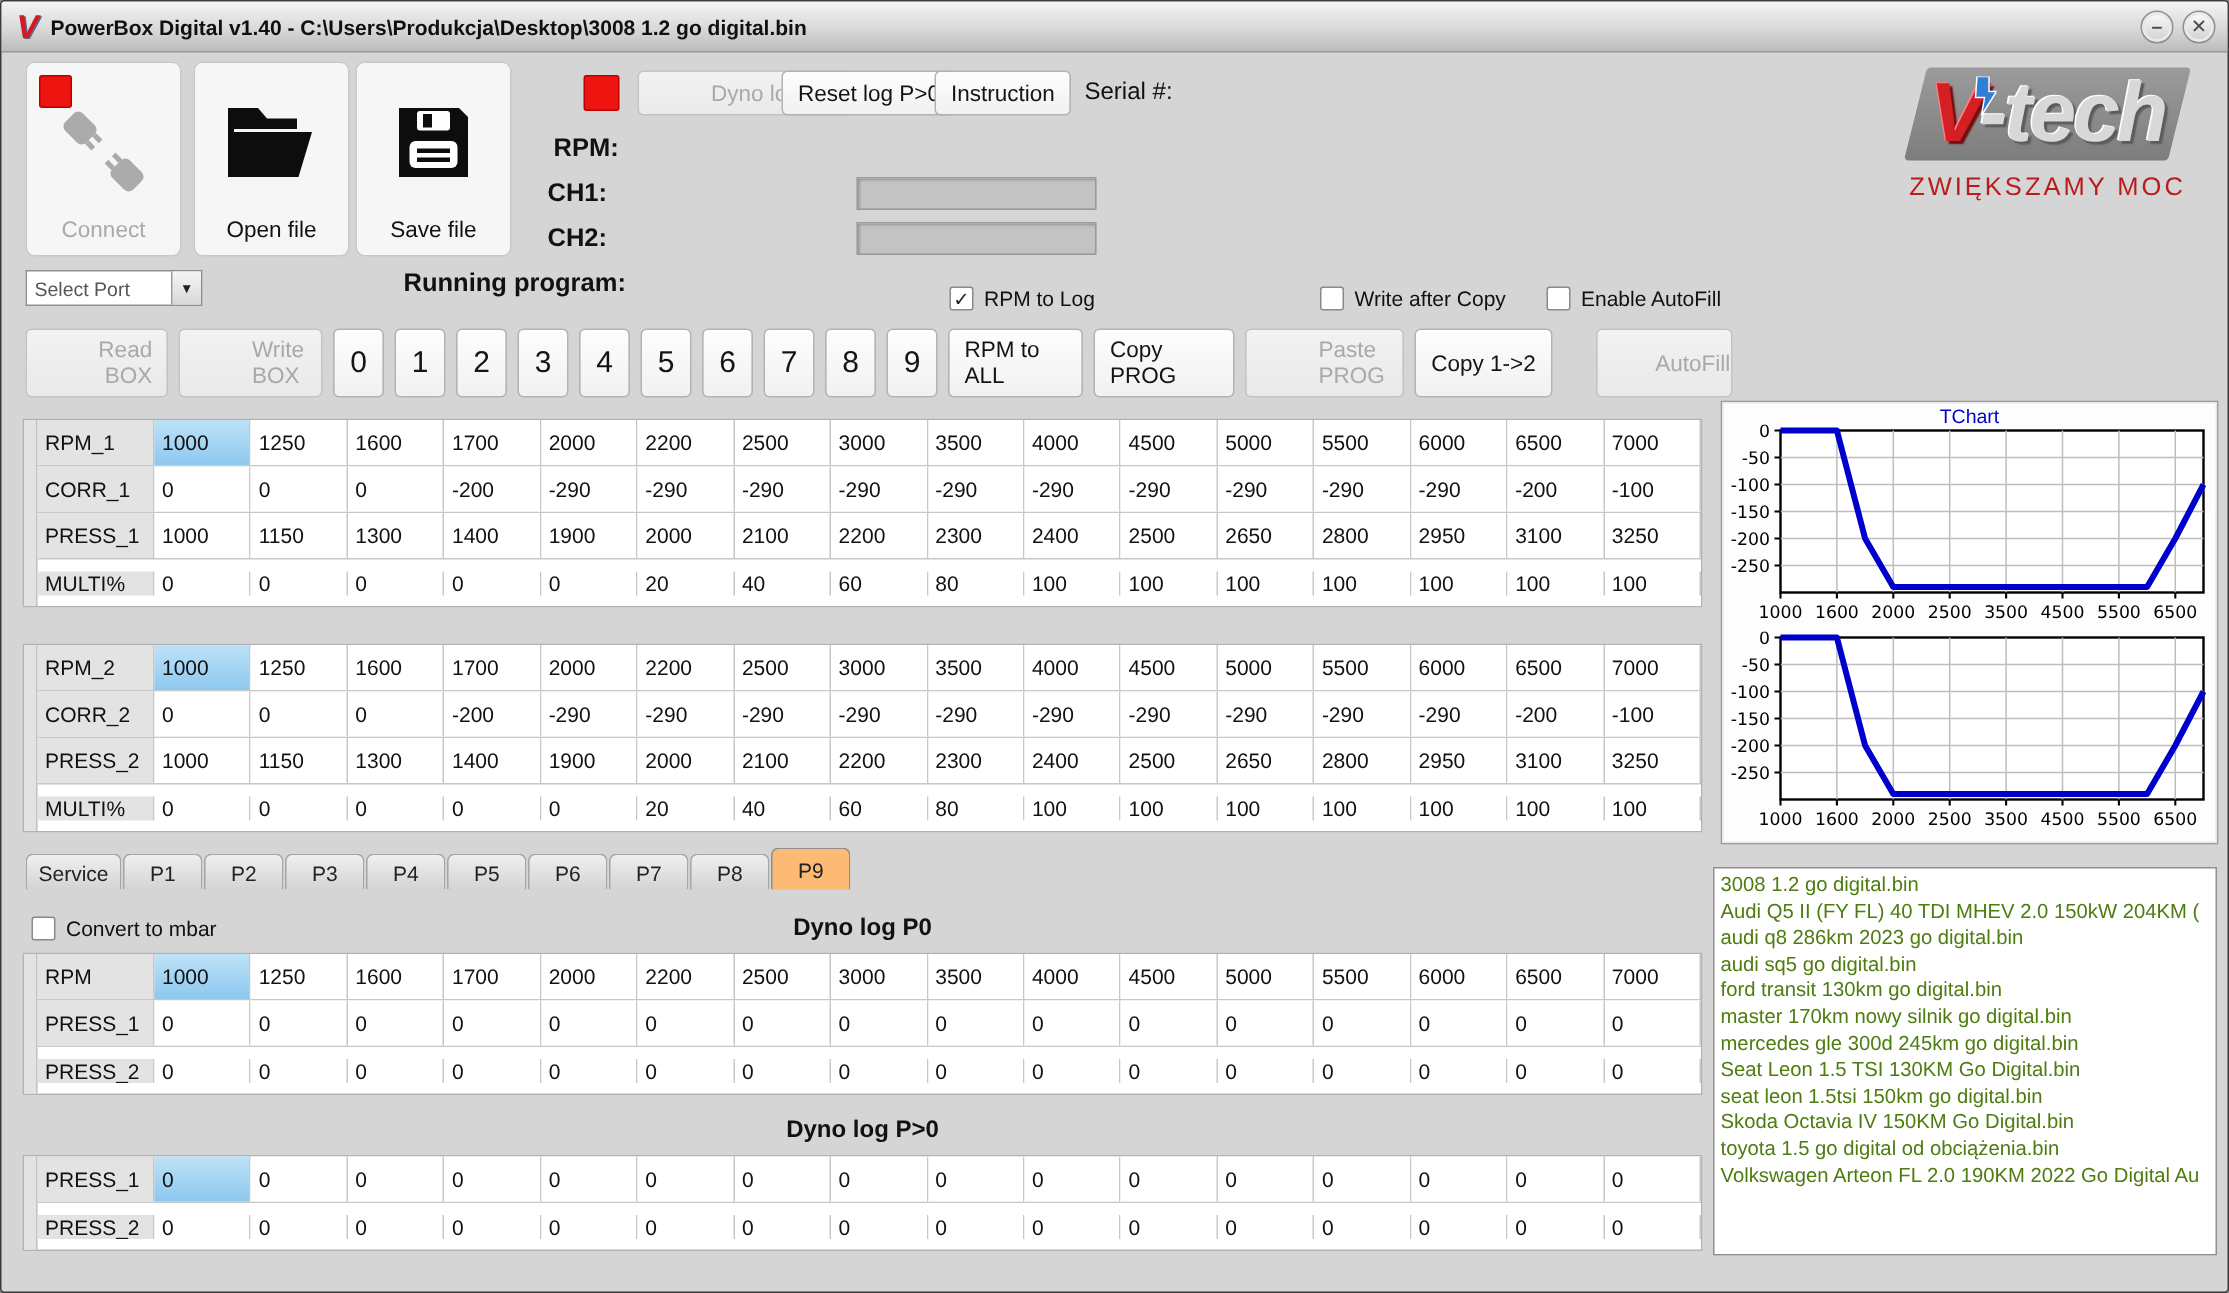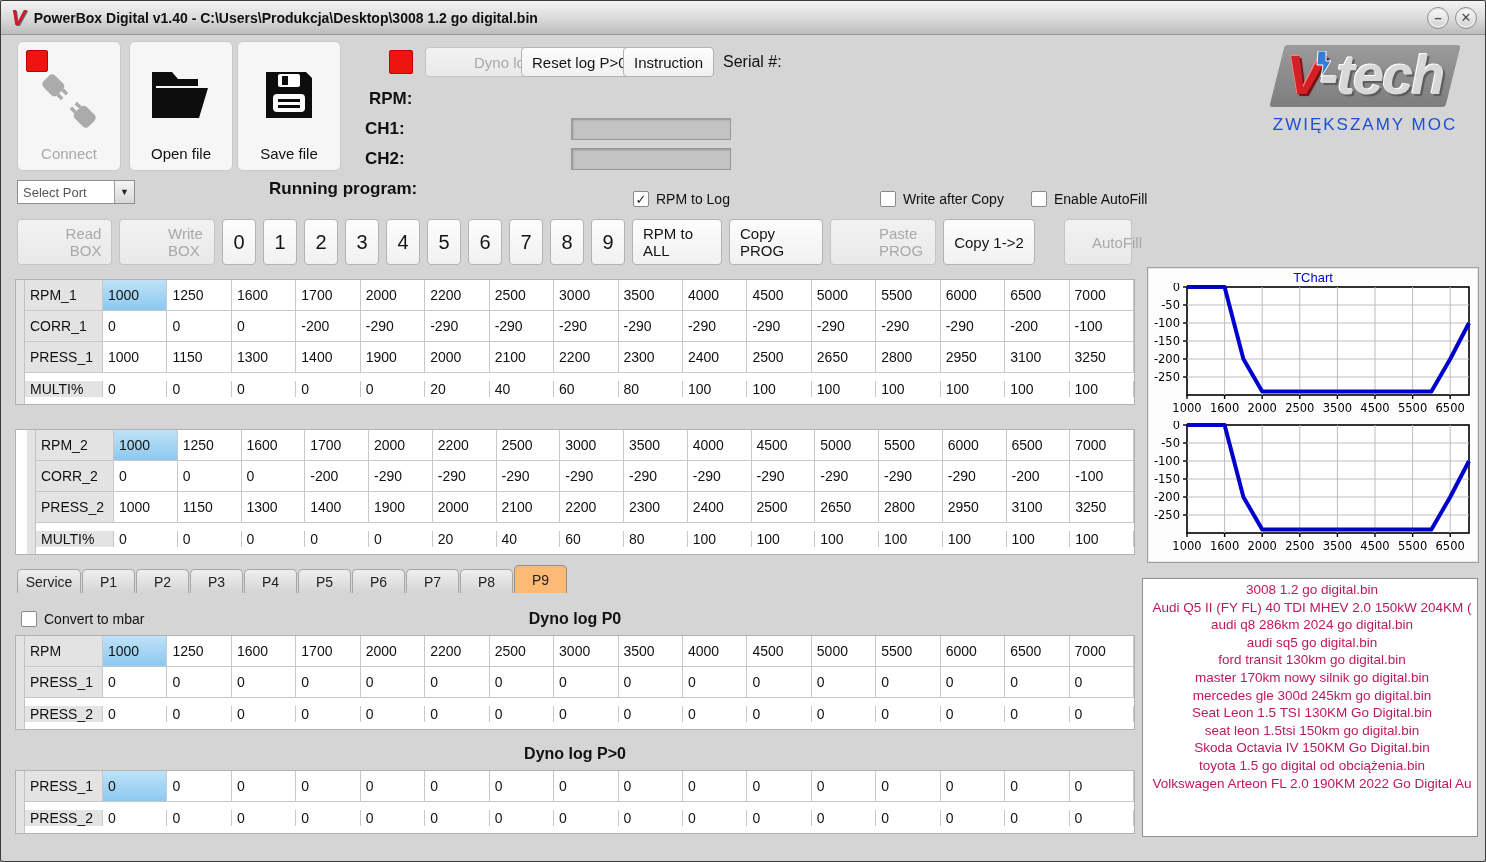--- a/index.html
+++ b/index.html
@@ -80,32 +80,32 @@
   
   .chartpanel{position:absolute;left:1146px;top:266px;width:332px;height:296px;
     background:#fdfdfd;border:1px solid #9e9e9e;box-shadow:inset 0 0 0 1px #e8e8e8;}
   .charttitle{position:absolute;left:1146px;top:269px;width:332px;text-align:center;
     font-size:13px;color:#0000cc;}
   .csvg{position:absolute;}
   svg text{font-family:"DejaVu Sans","Liberation Sans",sans-serif;}
   
   .filelist{position:absolute;left:1141px;top:577px;width:336px;height:259px;background:#fff;
     border:1px solid #8f8f8f;padding:2px 0 0 4px;overflow:hidden;}
-  .fitem{font-size:13.5px;line-height:17.6px;white-space:nowrap;color:#be185d;text-align:center;}
+  .fitem{font-size:13.5px;line-height:17.6px;white-space:nowrap;color:#4d7c0f;}
   
   .vtech{position:absolute;left:1262px;top:42px;width:204px;height:104px;}
   .vt-shadow{position:absolute;left:14px;top:2px;width:176px;height:62px;
     background:linear-gradient(#9b9b9b,#7d7d7d);transform:skewX(-14deg);border-radius:3px;}
   .vt-text{position:absolute;left:0;top:0;width:100%;text-align:center;
     font-style:italic;font-weight:bold;font-size:56px;line-height:64px;letter-spacing:-2px;
     color:#d8d8d8;text-shadow:-1px -1px 0 #fff,2px 2px 1px #5c5c5c;}
   .vt-text .v{color:#d42025;text-shadow:-1px -1px 0 #ff8080,2px 2px 1px #701010;}
   .vt-arrow{position:absolute;left:48px;top:8px;}
   .vt-tag{position:absolute;left:0;top:72px;width:100%;text-align:center;
-    font-size:17px;letter-spacing:2px;color:#1d4ed8;}
+    font-size:17px;letter-spacing:2px;color:#b91c1c;}
 </style>
 </head>
 <body>
 
 <div class="window">
 
   <div class="titlebar">
     <span class="tb-icon">V</span>
     <span class="tb-title">PowerBox Digital v1.40 - C:\Users\Produkcja\Desktop\3008 1.2 go digital.bin</span>
     <div class="tb-btns">
@@ -216,21 +216,21 @@
         <div class="btn digit">5</div>
         <div class="btn digit">6</div>
         <div class="btn digit">7</div>
         <div class="btn digit">8</div>
         <div class="btn digit">9</div>
       </span>
     <div class="btn" style="width:90px;">RPM to ALL</div>
     <div class="btn" style="width:94px;">Copy PROG</div>
     <div class="btn dis" style="width:106px;">Paste PROG</div>
     <div class="btn" style="width:92px;">Copy 1-&gt;2</div>
-    <div class="btn dis" style="width:68px;margin-left:22px;">AutoFill</div>
+    <div class="btn dis" style="width:91px;margin-left:22px;">AutoFill</div>
   </div>
 
   <div id="t1" class="grid" style="left:14px;top:278px;width:1120px;">
       <div class="gstrip"></div>
       <div class="gbody">
         <div class="grow">
           <div class="gcell glabel">RPM_1</div>
           <div class="gcell gval sel">1000</div>
           <div class="gcell gval">1250</div>
           <div class="gcell gval">1600</div>
@@ -300,21 +300,21 @@
           <div class="gcell gval">100</div>
           <div class="gcell gval">100</div>
           <div class="gcell gval">100</div>
           <div class="gcell gval">100</div>
           <div class="gcell gval">100</div>
           <div class="gcell gval">100</div>
           <div class="gcell gval">100</div>
         </div>
       </div>
     </div>
-  <div id="t2" class="grid" style="left:14px;top:428px;width:1120px;padding-left:11px;">
+  <div id="t2" class="grid" style="left:14px;top:428px;width:1120px;">
       <div class="gstrip"></div>
       <div class="gbody">
         <div class="grow">
           <div class="gcell glabel">RPM_2</div>
           <div class="gcell gval sel">1000</div>
           <div class="gcell gval">1250</div>
           <div class="gcell gval">1600</div>
           <div class="gcell gval">1700</div>
           <div class="gcell gval">2000</div>
           <div class="gcell gval">2200</div>
@@ -601,21 +601,21 @@
       <line x1="261.6" y1="112" x2="261.6" y2="116" stroke="#000" stroke-width="1.4"></line>
       <text x="261.6" y="129" text-anchor="middle" font-size="11.5" fill="#000">5500</text>
       <line x1="299.2" y1="112" x2="299.2" y2="116" stroke="#000" stroke-width="1.4"></line>
       <text x="299.2" y="129" text-anchor="middle" font-size="11.5" fill="#000">6500</text>
       <polyline points="36,4 54.8,4 73.6,4 92.4,76 111.2,108.4 130,108.4 148.8,108.4 167.6,108.4 186.4,108.4 205.2,108.4 224,108.4 242.8,108.4 261.6,108.4 280.4,108.4 299.2,76 318,40" fill="none" stroke="#0000cc" stroke-width="4" stroke-linejoin="round"></polyline>
     </svg>
 
   <div id="filelist" class="filelist">
       <div class="fitem">3008 1.2 go digital.bin</div>
       <div class="fitem">Audi Q5 II (FY FL) 40 TDI MHEV 2.0 150kW 204KM (</div>
-      <div class="fitem">audi q8 286km 2024 go digital.bin</div>
+      <div class="fitem">audi q8 286km 2023 go digital.bin</div>
       <div class="fitem">audi sq5 go digital.bin</div>
       <div class="fitem">ford transit 130km go digital.bin</div>
       <div class="fitem">master 170km nowy silnik go digital.bin</div>
       <div class="fitem">mercedes gle 300d 245km go digital.bin</div>
       <div class="fitem">Seat Leon 1.5 TSI 130KM Go Digital.bin</div>
       <div class="fitem">seat leon 1.5tsi 150km go digital.bin</div>
       <div class="fitem">Skoda Octavia IV 150KM Go Digital.bin</div>
       <div class="fitem">toyota 1.5 go digital od obciążenia.bin</div>
       <div class="fitem">Volkswagen Arteon FL 2.0 190KM 2022 Go Digital Au</div>
     </div>

